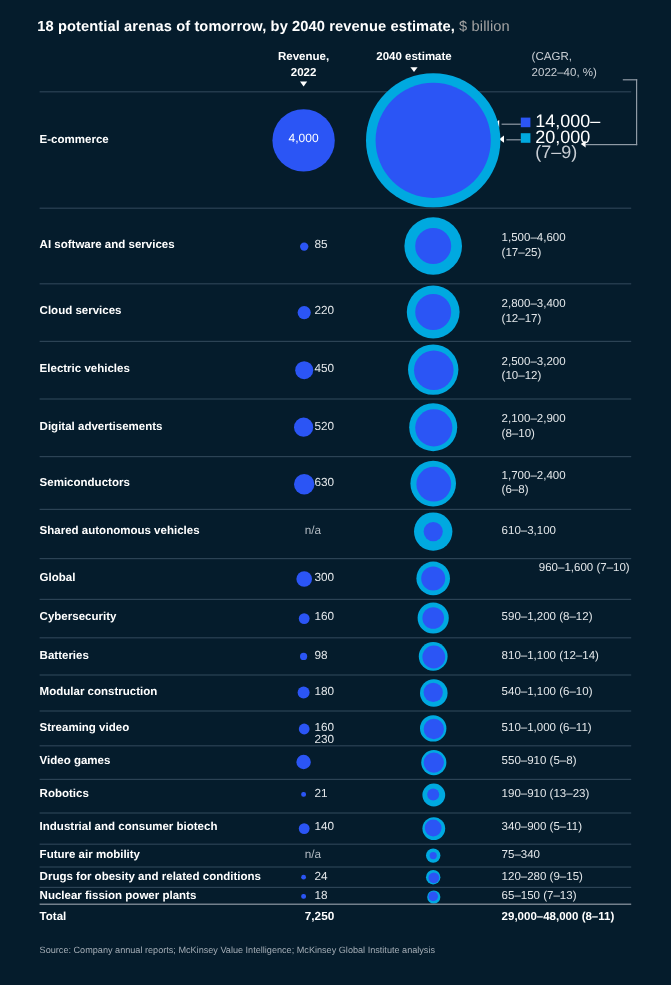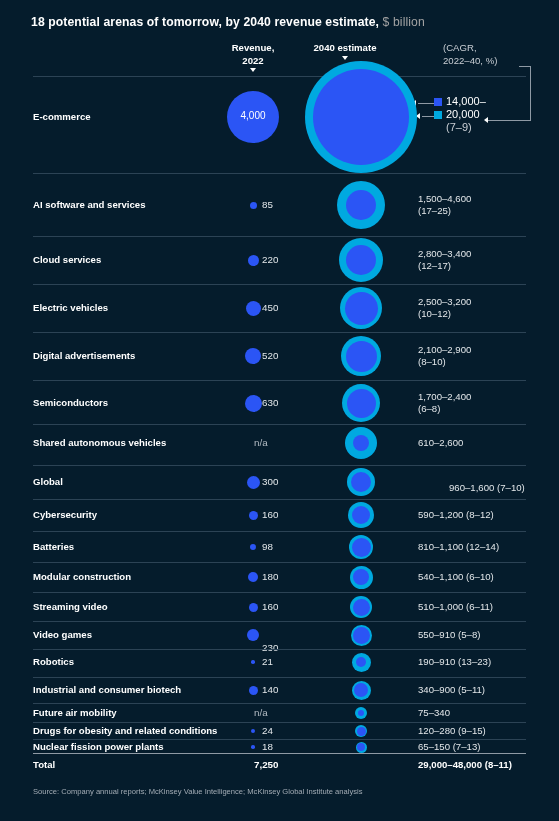--- a/index.html
+++ b/index.html
@@ -46,21 +46,21 @@
   #head-cagr {
     position: absolute; left: 443px; top: 42px;
     font-size: 9.6px; font-weight: normal;
     color: #c9ced4; line-height: 12.5px;
     white-space: nowrap;
   }
 
   
   .legend {
     position: absolute; left: 434px; top: 95px;
-    font-size: 11px; color: #ffffff;
+    font-size: 15px; color: #ffffff;
     line-height: 13px; white-space: nowrap;
   }
   .legend .lrow { display: flex; align-items: center; gap: 4px; height: 13px; }
   .legend .swatch { width: 8px; height: 8px; display: inline-block; flex: none; }
   .legend .cagr-val { color: #c9ced4; padding-left: 12px; }
 
   
   .conn { position: absolute; background: #8f9aa5; }
   .conn-h { height: 1px; }
   .conn-v { width: 1px; }
@@ -219,28 +219,28 @@
       <div class="bub bub-in" style="width: 29px; height: 29px; left: 346.5px; top: 388.5px; background: rgb(43, 85, 245);"></div>
       <div class="est-txt" style="top: 391px;">
         <div>1,700–2,400</div>
         <div class="cg">(6–8)</div>
       </div>
       <div class="rule" style="top: 424px;"></div>
       <div class="lbl" style="top: 437px;">Shared autonomous vehicles</div>
       <div class="rev-num na" style="top: 437px;">n/a</div>
       <div class="bub bub-out" style="width: 32px; height: 32px; left: 345px; top: 427px; background: rgb(0, 169, 224);"></div>
       <div class="bub bub-in" style="width: 16px; height: 16px; left: 353px; top: 435px; background: rgb(43, 85, 245);"></div>
-      <div class="est-txt" style="top: 437px;">610–2,600</div>
+      <div class="est-txt" style="top: 437px;">610–3,100</div>
       <div class="rule" style="top: 465px;"></div>
       <div class="lbl" style="top: 476px;">Global</div>
       <div class="bub bub-rev" style="width: 13px; height: 13px; left: 246.5px; top: 475.5px; background: rgb(43, 85, 245);"></div>
       <div class="rev-num" style="top: 476px;">300</div>
       <div class="bub bub-out" style="width: 28px; height: 28px; left: 347px; top: 468px; background: rgb(0, 169, 224);"></div>
       <div class="bub bub-in" style="width: 20px; height: 20px; left: 351px; top: 472px; background: rgb(43, 85, 245);"></div>
-      <div class="est-txt" style="top: 482px; padding-left: 31px;">960–1,600 (7–10)</div>
+      <div class="est-txt" style="top: 468px; padding-left: 31px;">960–1,600 (7–10)</div>
       <div class="rule" style="top: 499px;"></div>
       <div class="lbl" style="top: 509px;">Cybersecurity</div>
       <div class="bub bub-rev" style="width: 9px; height: 9px; left: 248.5px; top: 510.5px; background: rgb(43, 85, 245);"></div>
       <div class="rev-num" style="top: 509px;">160</div>
       <div class="bub bub-out" style="width: 26px; height: 26px; left: 348px; top: 502px; background: rgb(0, 169, 224);"></div>
       <div class="bub bub-in" style="width: 18px; height: 18px; left: 352px; top: 506px; background: rgb(43, 85, 245);"></div>
       <div class="est-txt" style="top: 509px;">590–1,200 (8–12)</div>
       <div class="rule" style="top: 531px;"></div>
       <div class="lbl" style="top: 541px;">Batteries</div>
       <div class="bub bub-rev" style="width: 6px; height: 6px; left: 250px; top: 544px; background: rgb(43, 85, 245);"></div>
@@ -258,21 +258,21 @@
       <div class="rule" style="top: 592px;"></div>
       <div class="lbl" style="top: 601px;">Streaming video</div>
       <div class="bub bub-rev" style="width: 9px; height: 9px; left: 248.5px; top: 602.5px; background: rgb(43, 85, 245);"></div>
       <div class="rev-num" style="top: 601px;">160</div>
       <div class="bub bub-out" style="width: 22px; height: 22px; left: 350px; top: 596px; background: rgb(0, 169, 224);"></div>
       <div class="bub bub-in" style="width: 17px; height: 17px; left: 352.5px; top: 598.5px; background: rgb(43, 85, 245);"></div>
       <div class="est-txt" style="top: 601px;">510–1,000 (6–11)</div>
       <div class="rule" style="top: 621px;"></div>
       <div class="lbl" style="top: 629px;">Video games</div>
       <div class="bub bub-rev" style="width: 12px; height: 12px; left: 247px; top: 629px; background: rgb(43, 85, 245);"></div>
-      <div class="rev-num" style="top: 642px;">230</div>
+      <div class="rev-num" style="top: 611px;">230</div>
       <div class="bub bub-out" style="width: 21px; height: 21px; left: 350.5px; top: 624.5px; background: rgb(0, 169, 224);"></div>
       <div class="bub bub-in" style="width: 17px; height: 17px; left: 352.5px; top: 626.5px; background: rgb(43, 85, 245);"></div>
       <div class="est-txt" style="top: 629px;">550–910 (5–8)</div>
       <div class="rule" style="top: 649px;"></div>
       <div class="lbl" style="top: 656px;">Robotics</div>
       <div class="bub bub-rev" style="width: 3.5px; height: 3.5px; left: 251.25px; top: 660.25px; background: rgb(43, 85, 245);"></div>
       <div class="rev-num" style="top: 656px;">21</div>
       <div class="bub bub-out" style="width: 19px; height: 19px; left: 351.5px; top: 652.5px; background: rgb(0, 169, 224);"></div>
       <div class="bub bub-in" style="width: 10px; height: 10px; left: 356px; top: 657px; background: rgb(43, 85, 245);"></div>
       <div class="est-txt" style="top: 656px;">190–910 (13–23)</div>

